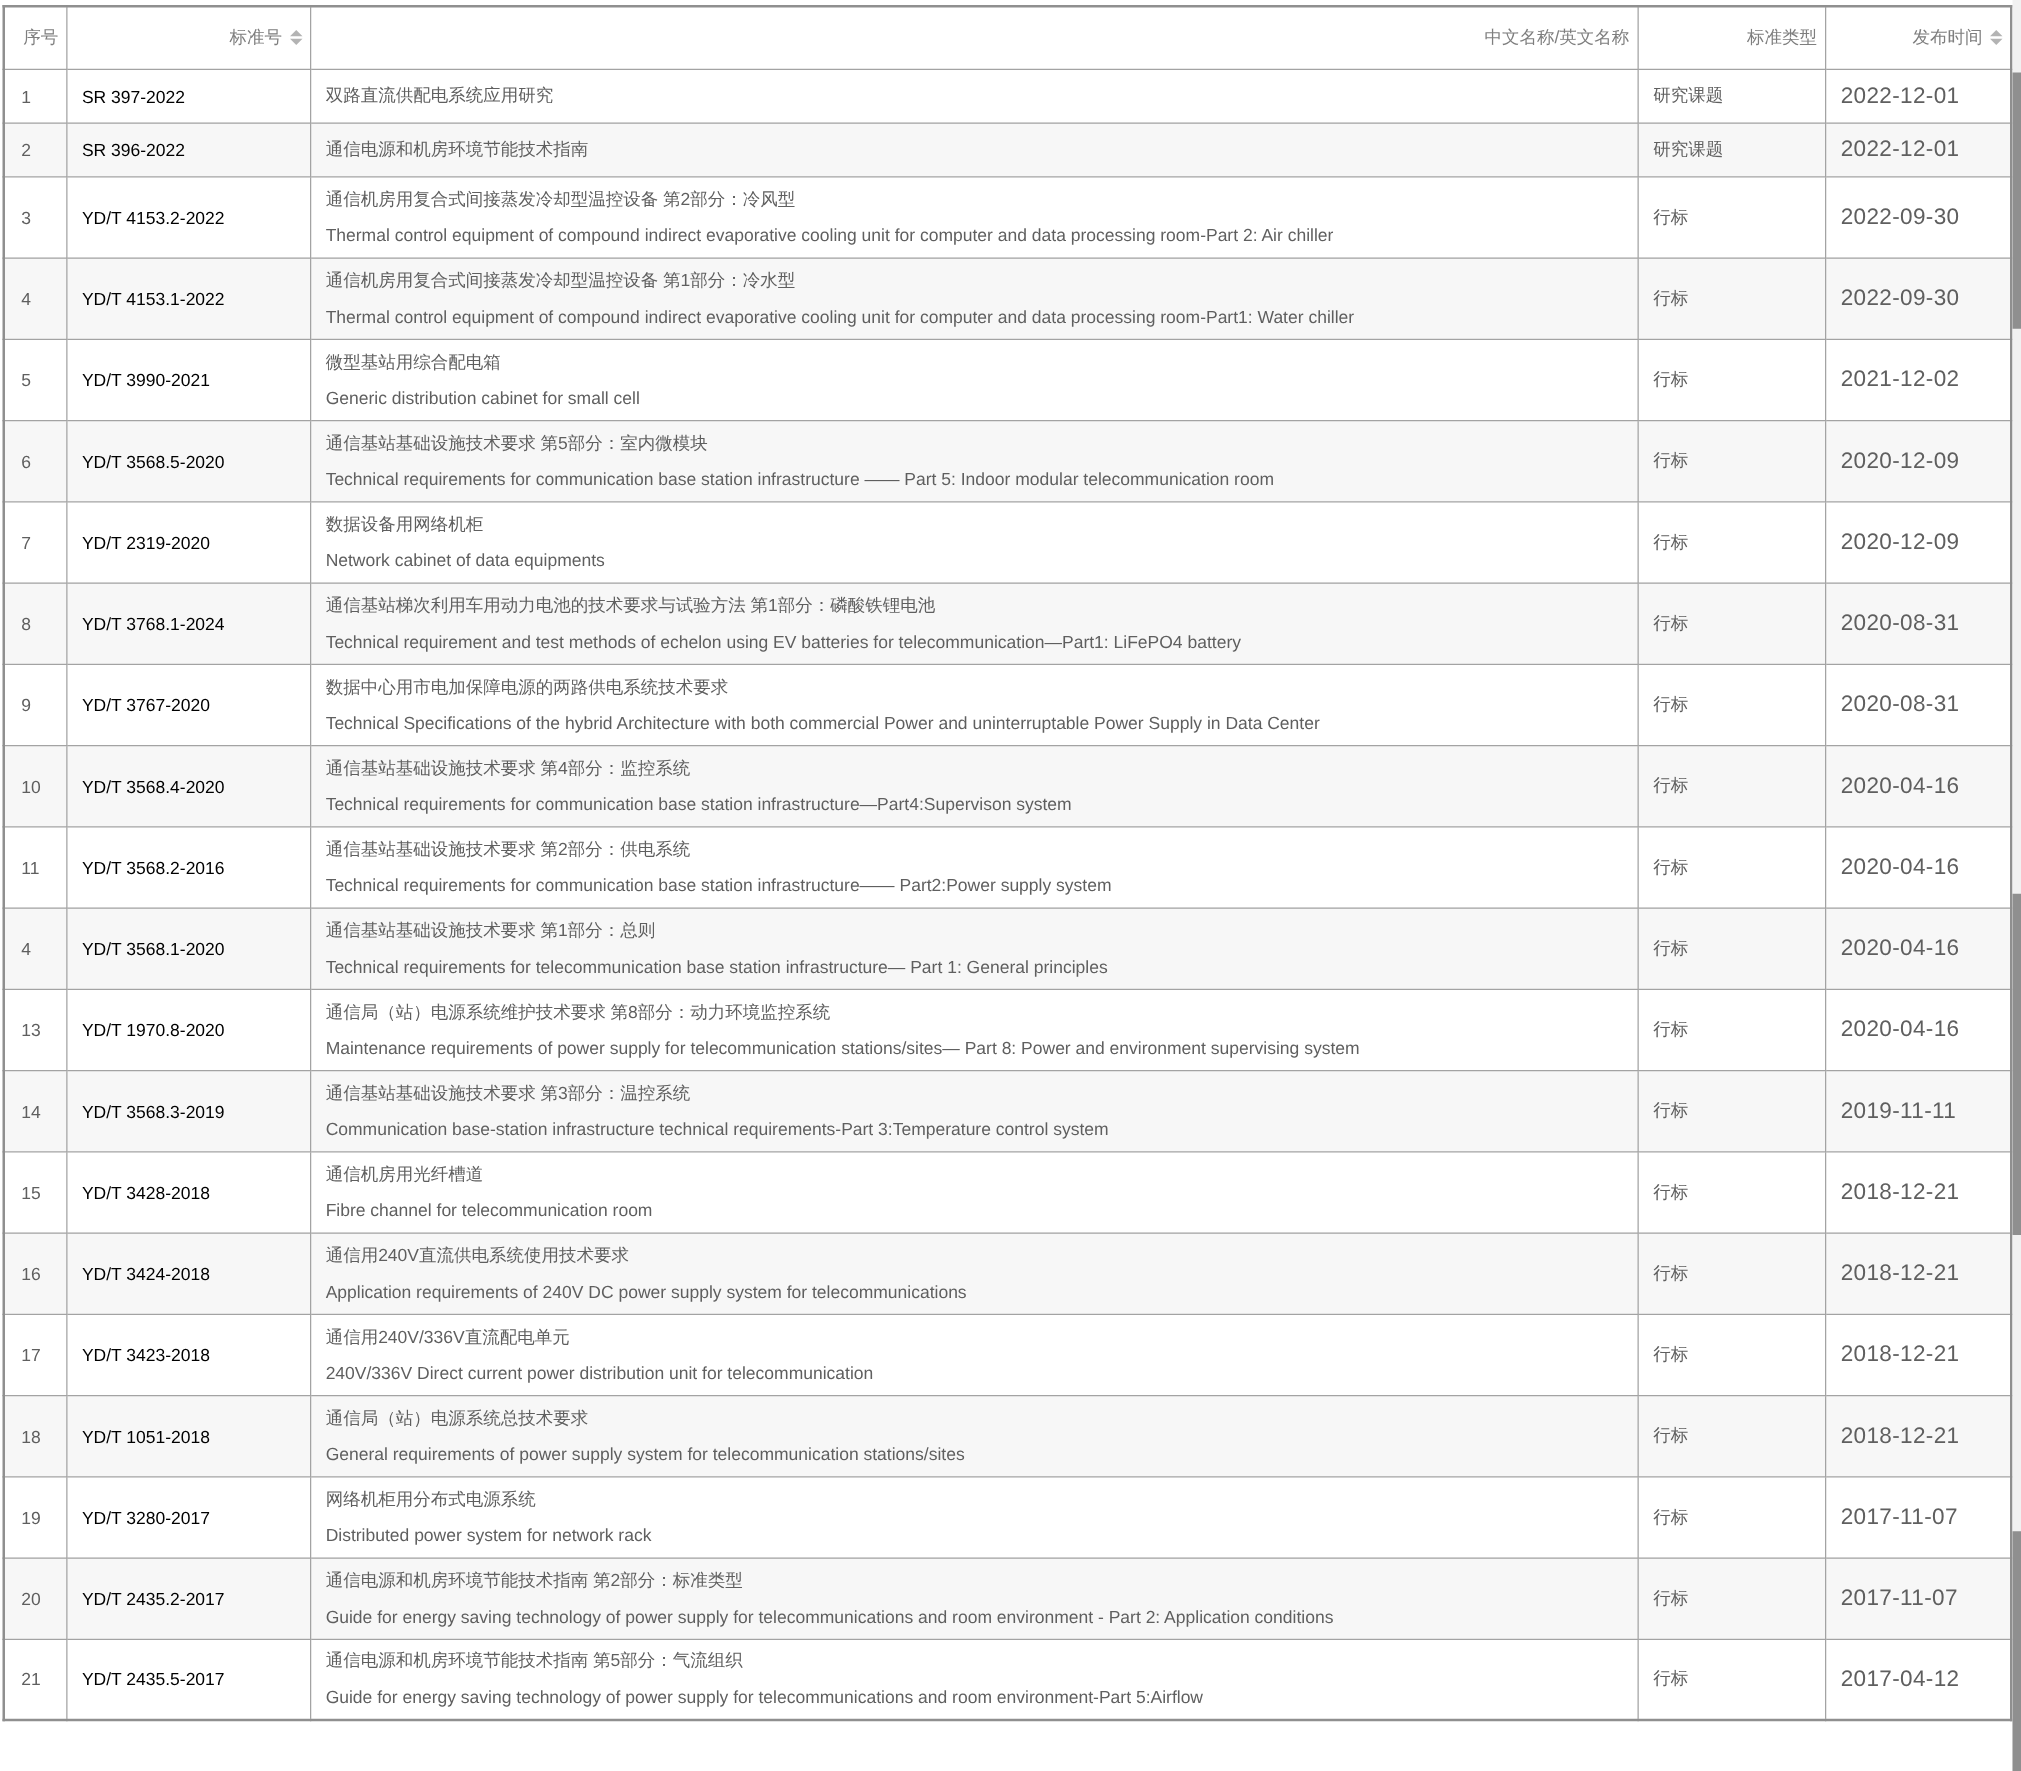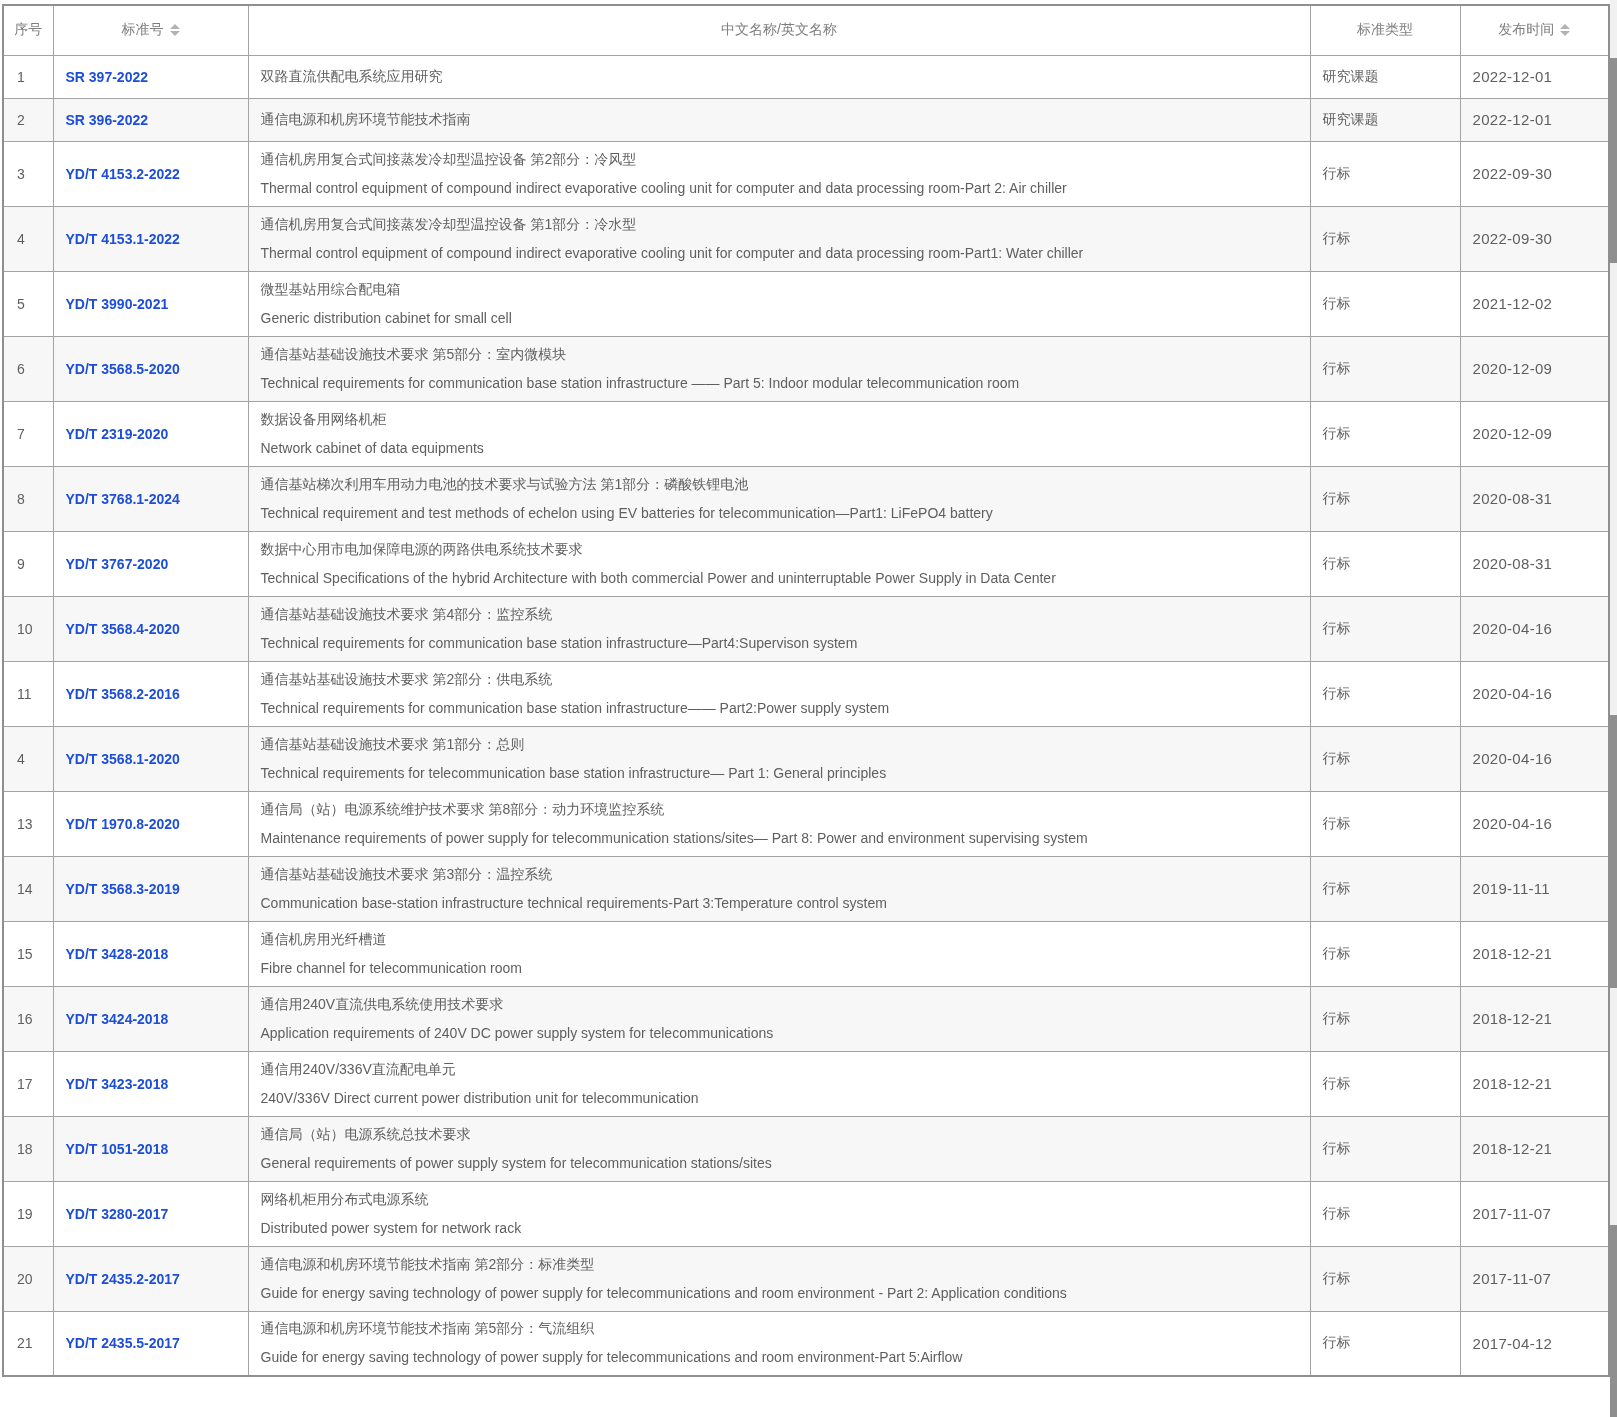--- a/index.html
+++ b/index.html
@@ -5,33 +5,33 @@
   html,body{margin:0;padding:0;background:#fff;}
   body{width:1617px;height:1417px;overflow:hidden;
        font-family:"Liberation Sans","DejaVu Sans",sans-serif;}
   .page{position:relative;width:1617px;height:1417px;background:#fff;}
 
   table.std{border-collapse:collapse;table-layout:fixed;
     position:absolute;left:2px;top:4px;width:1606px;
     border:2px solid #8f8f8f;}
   .std th,.std td{border:1px solid #a3a3a3;box-sizing:border-box;
     font-size:14px;vertical-align:middle;background-clip:padding-box;}
-  .std th{height:50px;font-weight:normal;color:#7e7e7e;text-align:center;
+  .std th{height:50px;font-weight:normal;color:#7e7e7e;text-align:right;
     background:#ffffff;padding:0 6px;}
   .std td{color:#5f5f5f;padding:6px 12px;}
   .std tbody tr:nth-child(even) td{background:#f7f7f7;}
   .std tbody tr:nth-child(odd) td{background:#ffffff;}
   tr.single td{height:43px;}
   tr.double td{height:65px;}
 
   td.c-index{padding-left:13px;}
-  td.c-code{color:#1d4ed8;cursor:pointer;font-weight:bold;}
+  td.c-code{color:#000000;cursor:pointer;}
   td.c-name .name-cn{line-height:21px;}
   td.c-name .name-en{line-height:21px;margin-top:8px;}
-  td.c-date{font-size:15px;letter-spacing:0.3px;}
+  td.c-date{font-size:18px;letter-spacing:0.3px;}
 
   th.sortable{cursor:pointer;}
   .caret{display:inline-block;vertical-align:middle;margin-left:6px;margin-top:-2px;}
   .caret i{display:block;width:0;height:0;
     border-left:5px solid transparent;border-right:5px solid transparent;}
   .caret .up{border-bottom:5px solid #b3b3b3;margin-bottom:2px;}
   .caret .down{border-top:5px solid #b3b3b3;}
 
   .scrollbar{position:absolute;left:1610px;top:0;width:7px;height:1417px;
     background:#f1f1f1;}

